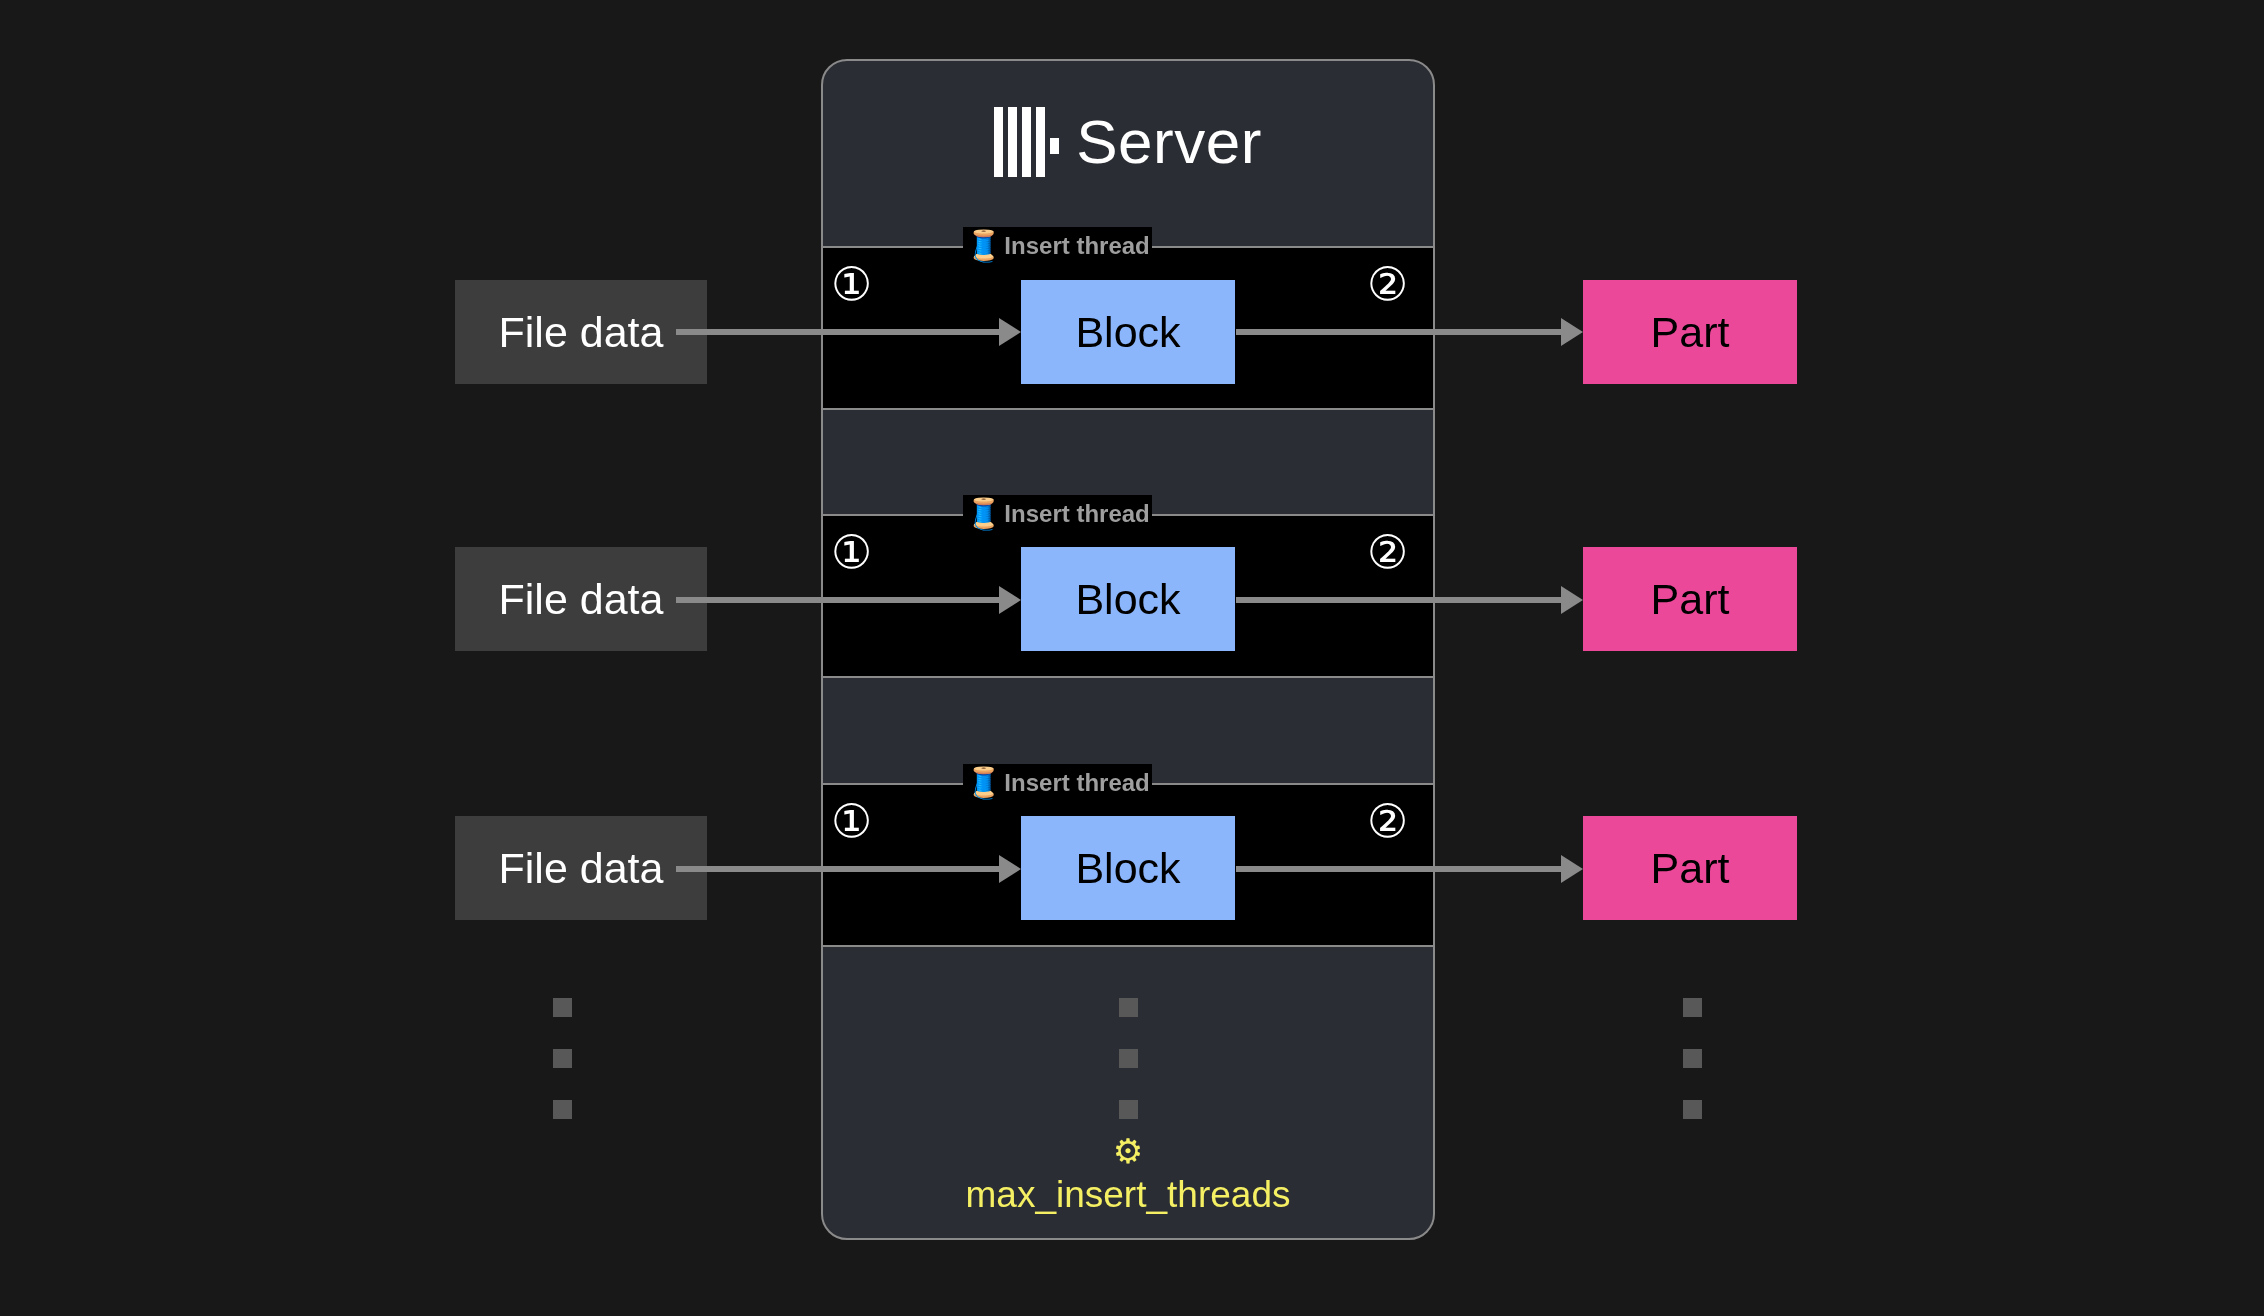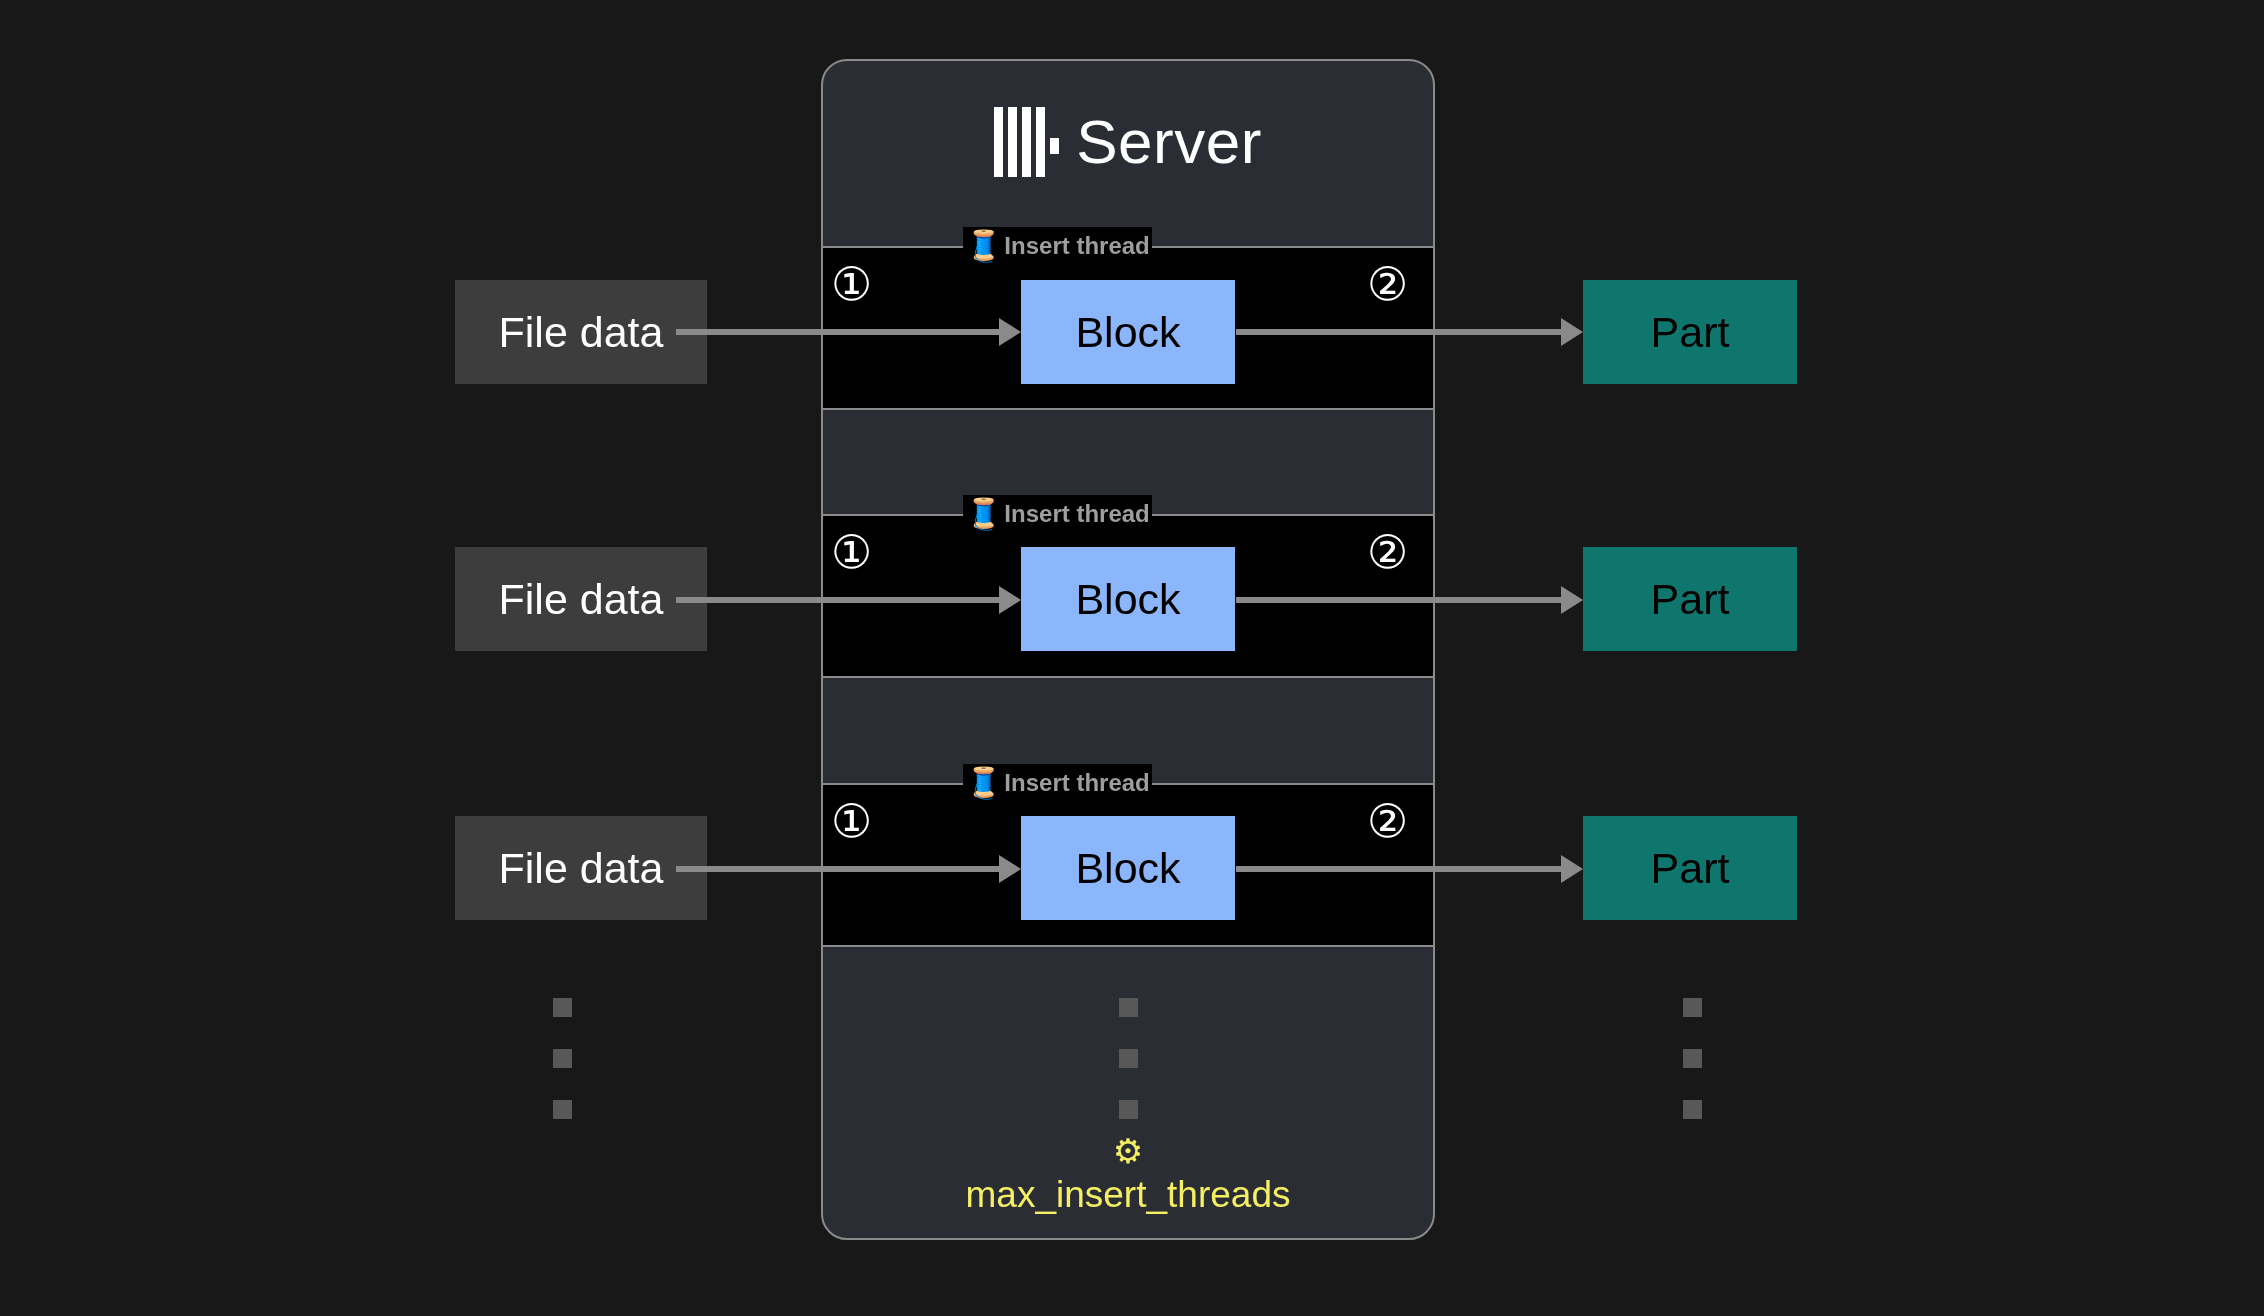--- a/index.html
+++ b/index.html
@@ -158,21 +158,21 @@
     color: #000000;
     font-size: 43px;
   }
   .box-block.b1 { left: 1021px; top: 280px; }
   .box-block.b2 { left: 1021px; top: 547px; }
   .box-block.b3 { left: 1021px; top: 816px; }
 
   .box-part {
     width: 214px;
     height: 104px;
-    background: #0f766e;
+    background: #ec4899;
     color: #000000;
     font-size: 43px;
   }
   .box-part.p1 { left: 1583px; top: 280px; }
   .box-part.p2 { left: 1583px; top: 547px; }
   .box-part.p3 { left: 1583px; top: 816px; }
 
   
   .arrow {
     position: absolute;

